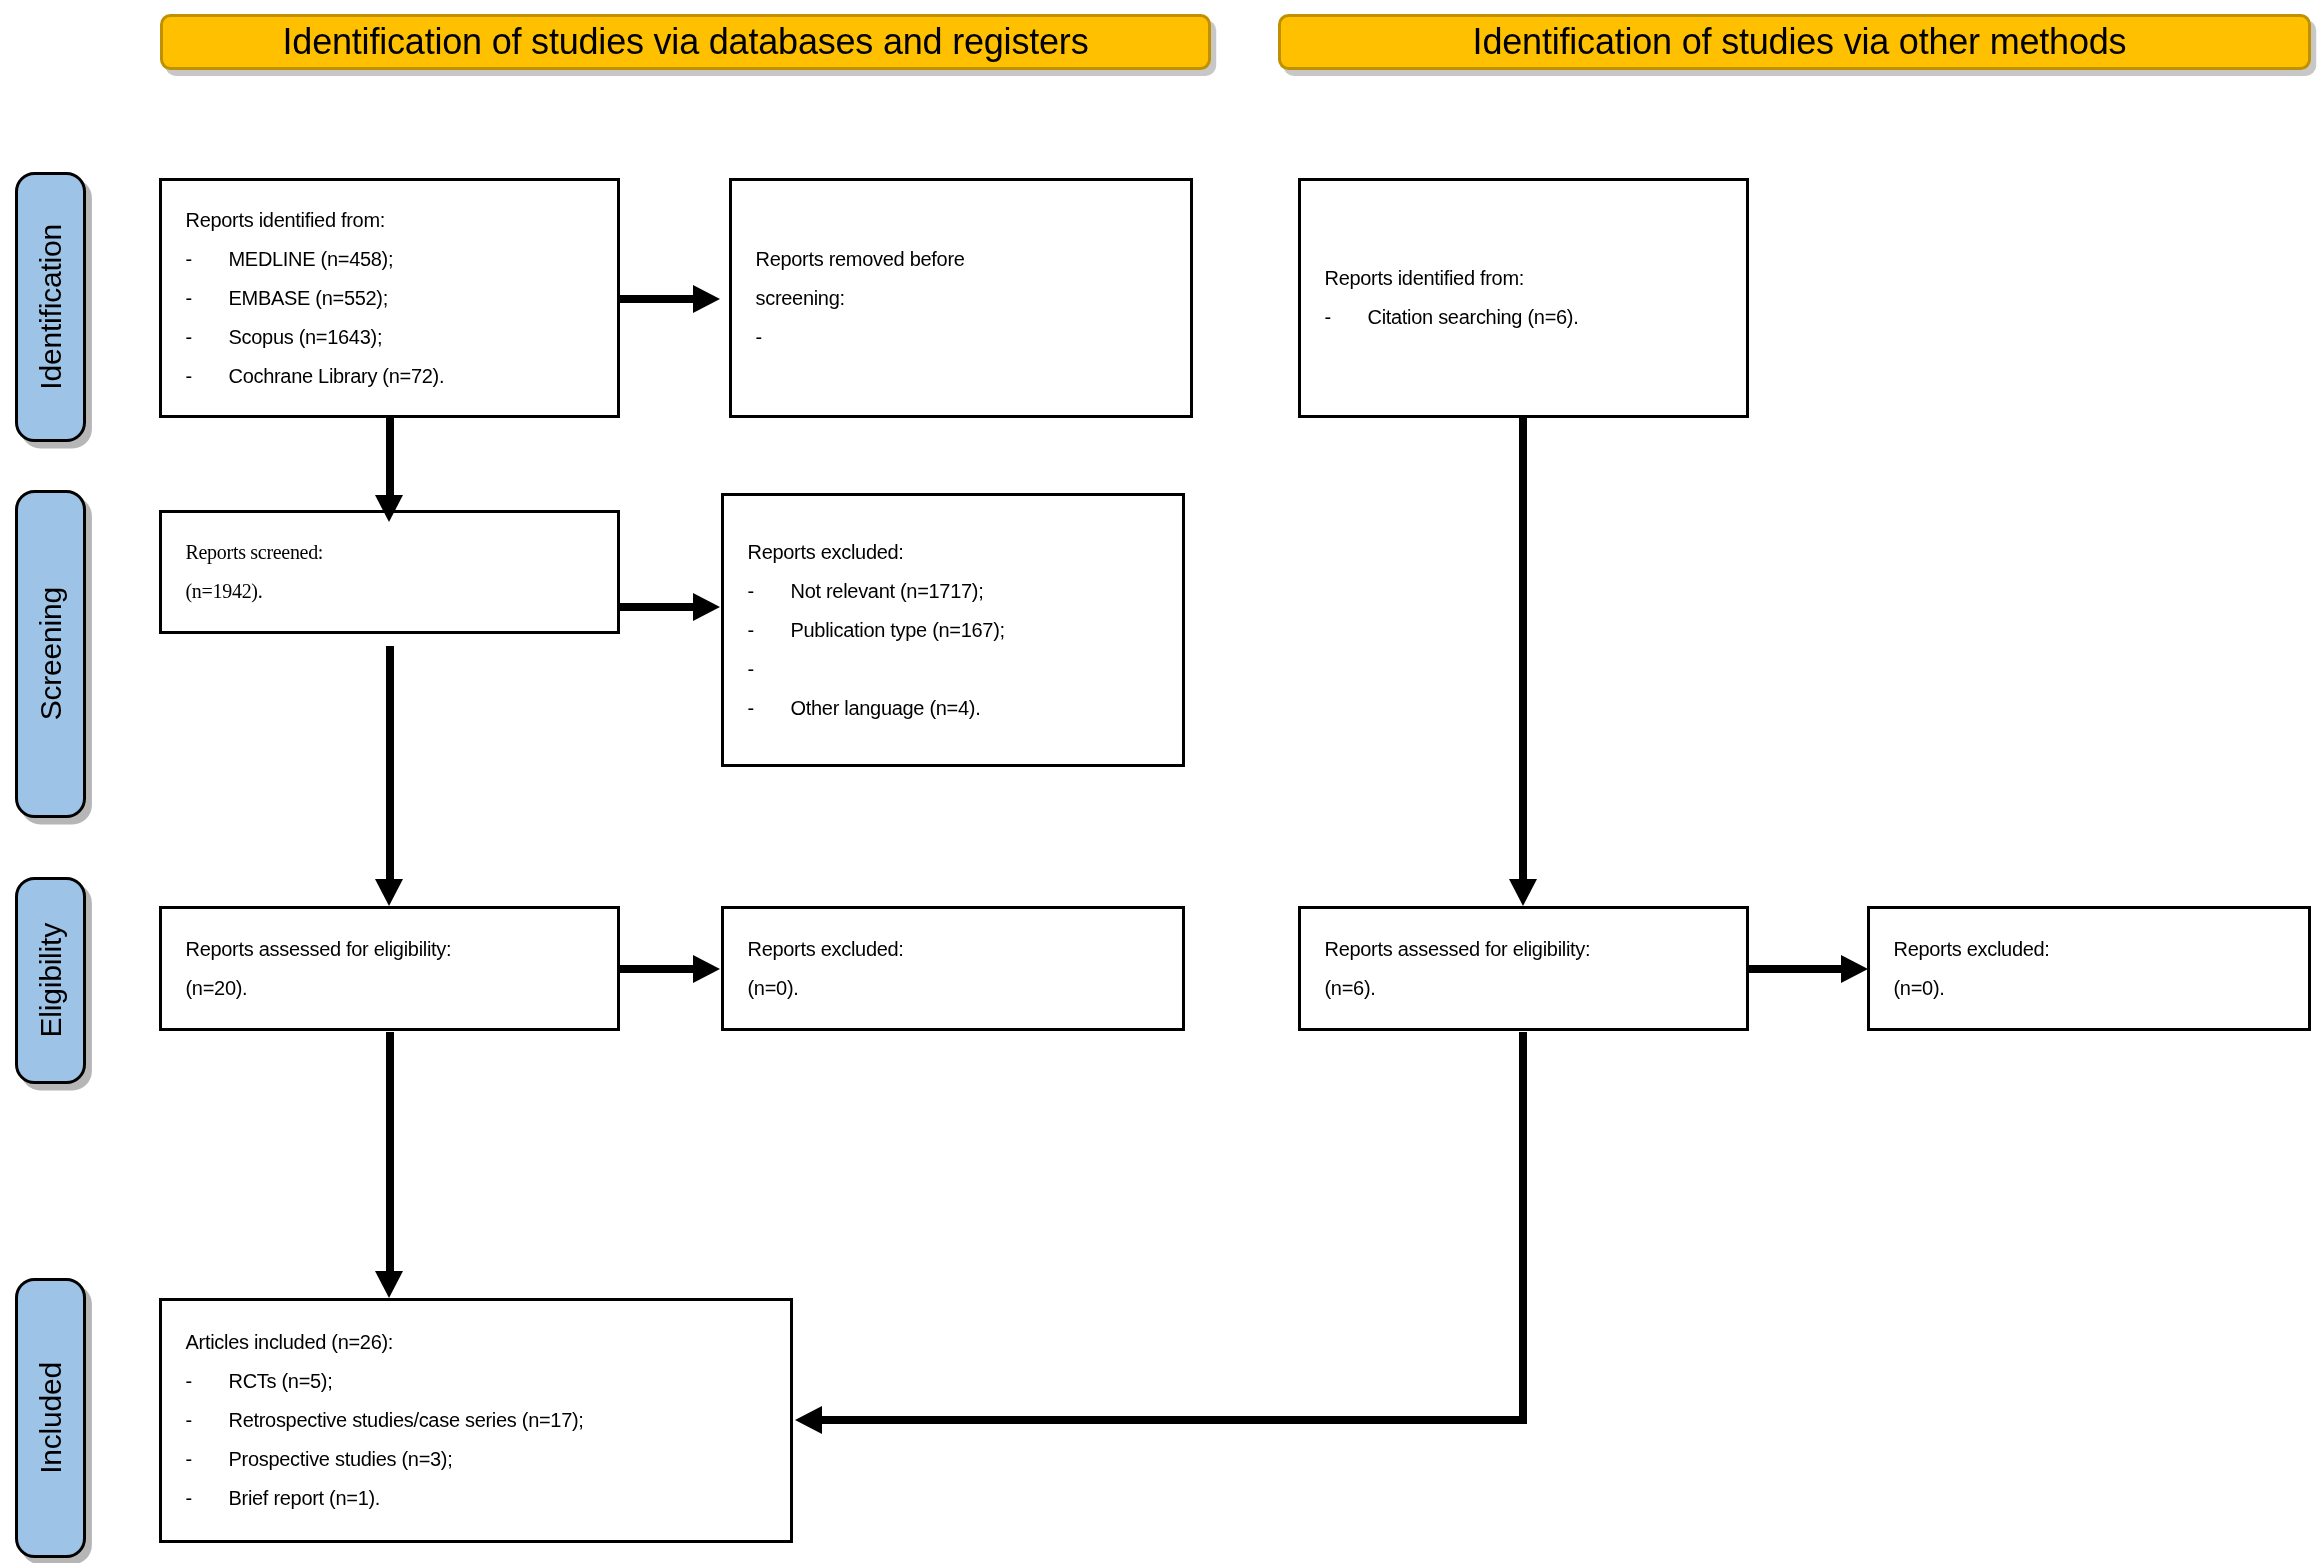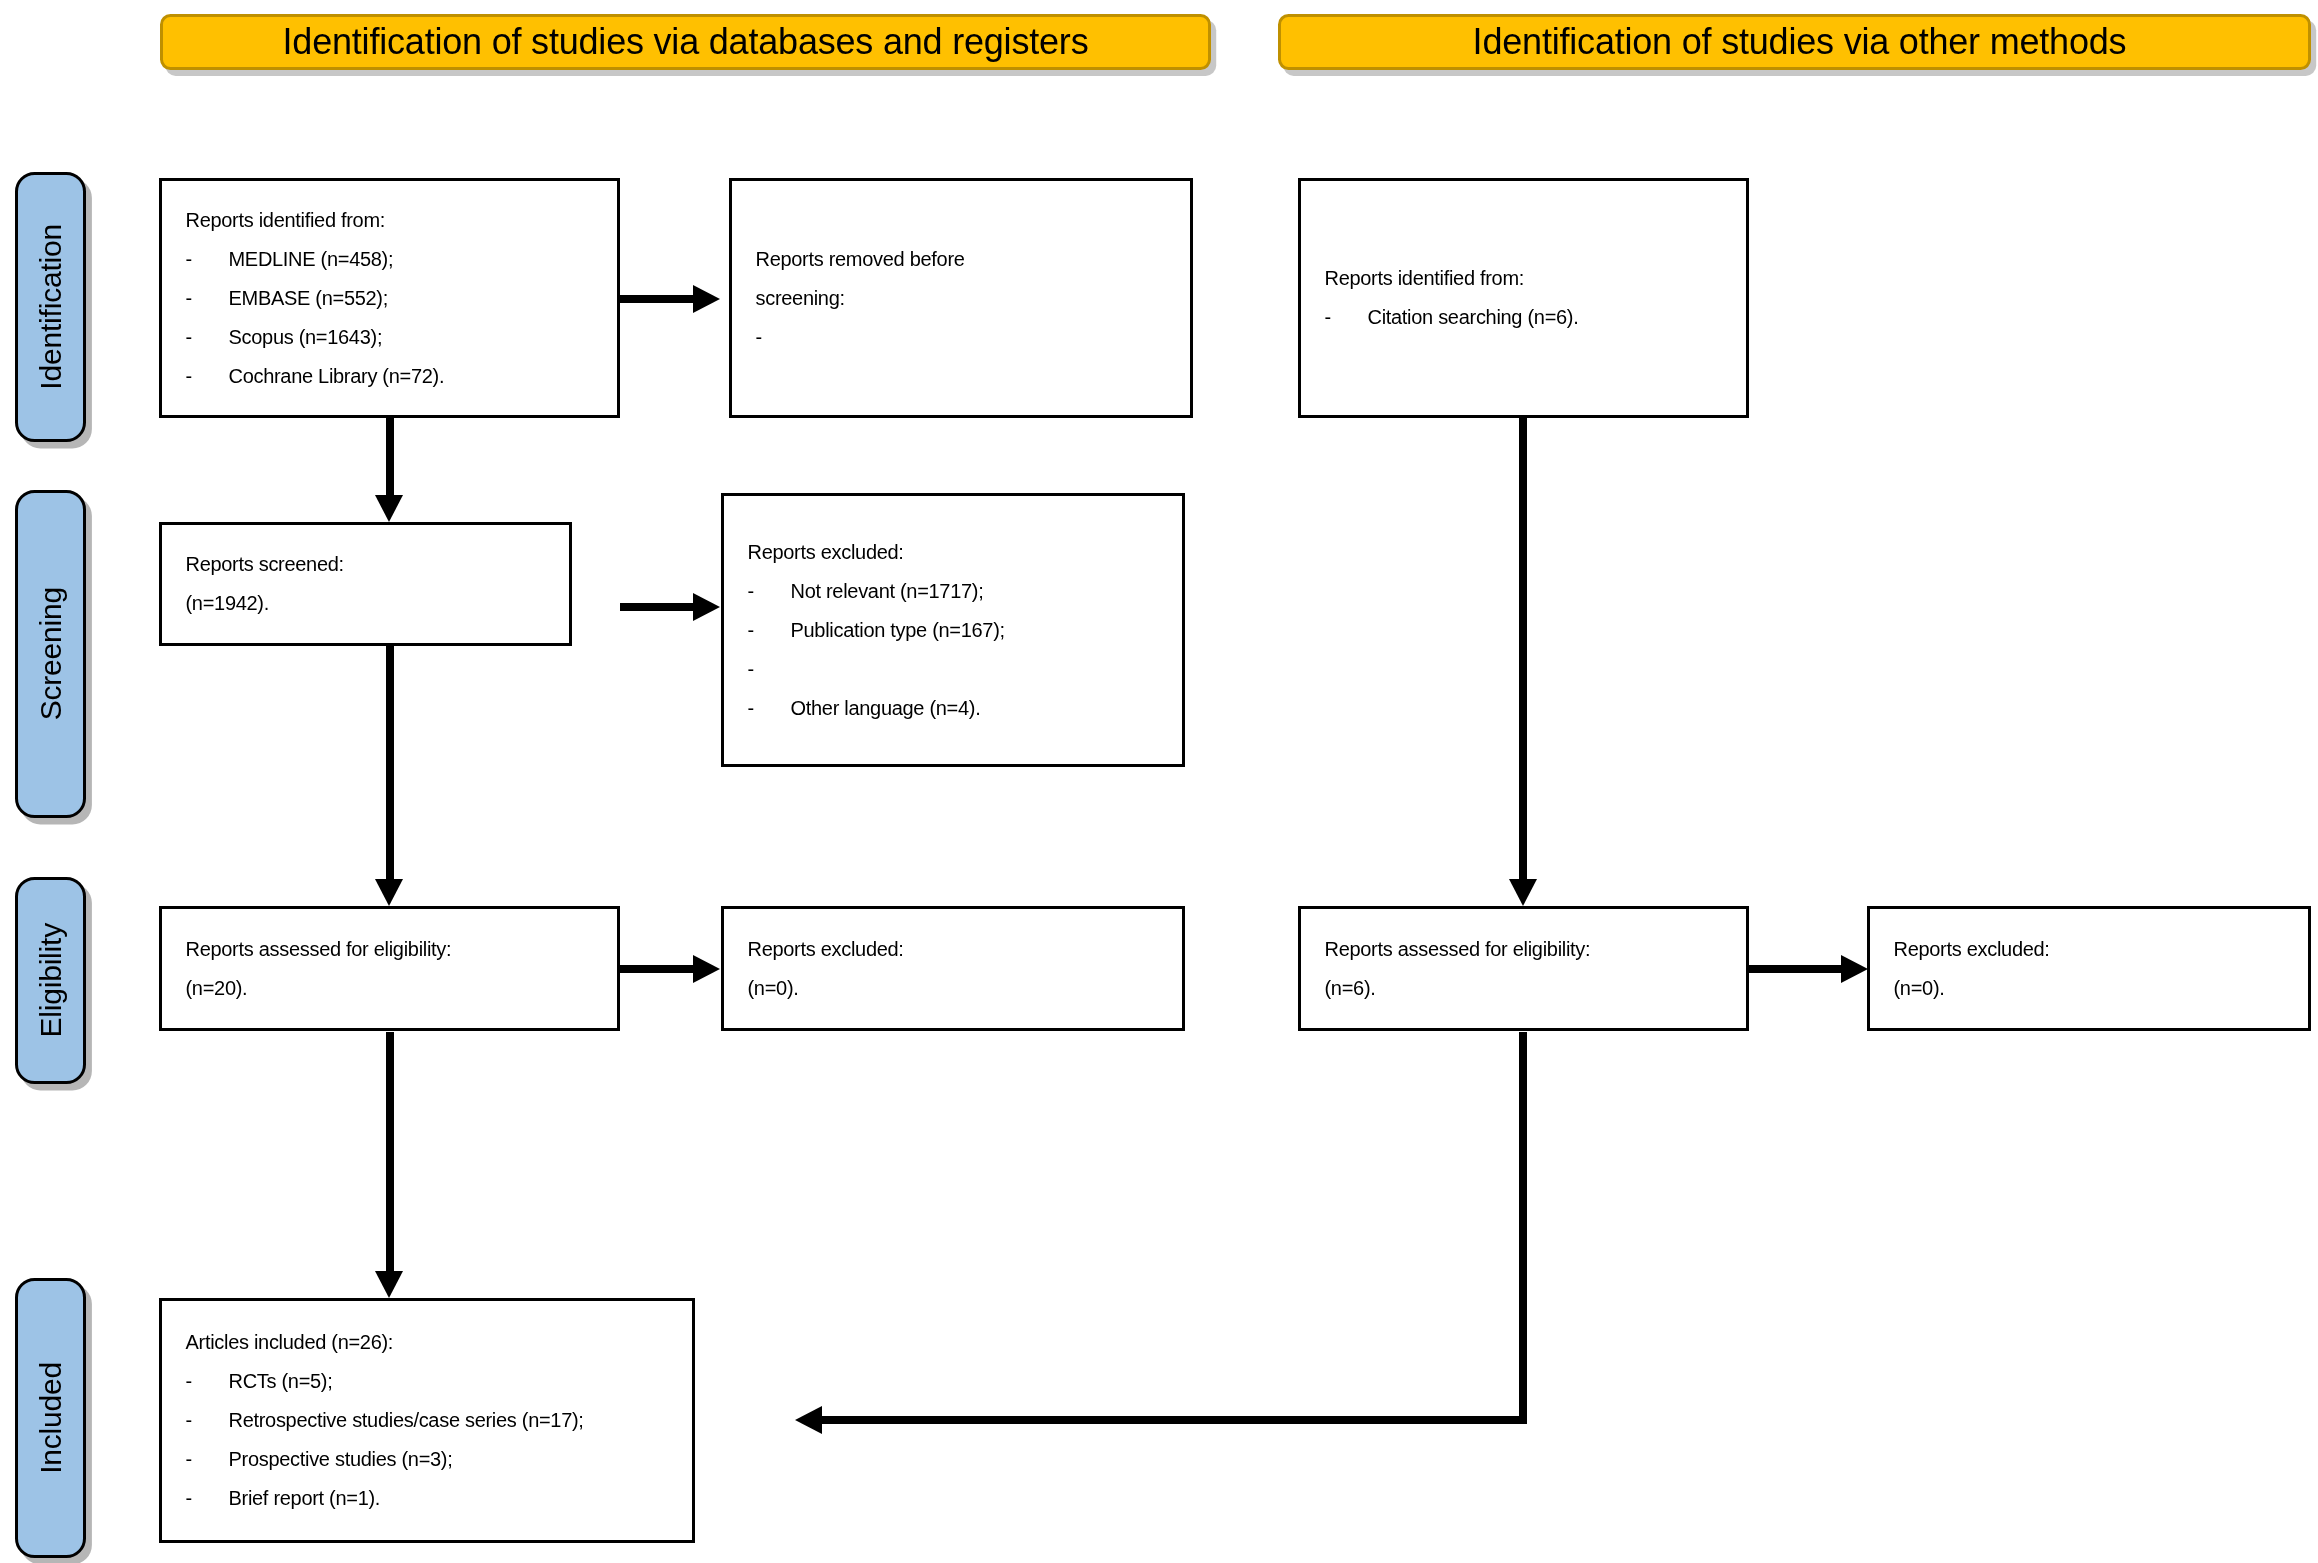--- a/index.html
+++ b/index.html
@@ -116,21 +116,21 @@
   </div>
 
   <div class="box" style="left:1298px;top:178px;width:451px;height:240px;">
     <div>Reports identified from:</div>
     <div class="row">
       <span class="dash">-</span>
       <span class="btext">Citation searching (n=6).</span>
     </div>
   </div>
 
-  <div class="box" style="left:159px;top:522px;width:413px;height:124px;">
+  <div class="box" style="left:159px;top:510px;width:461px;height:124px;font-family:Liberation Serif, serif;">
     <div>Reports screened:</div>
     <div>(n=1942).</div>
   </div>
 
   <div class="box" style="left:721px;top:493px;width:464px;height:274px;">
     <div>Reports excluded:</div>
     <div class="row">
       <span class="dash">-</span>
       <span class="btext">Not relevant (n=1717);</span>
     </div>
@@ -160,21 +160,21 @@
   <div class="box" style="left:1298px;top:906px;width:451px;height:125px;">
     <div>Reports assessed for eligibility:</div>
     <div>(n=6).</div>
   </div>
 
   <div class="box" style="left:1867px;top:906px;width:444px;height:125px;">
     <div>Reports excluded:</div>
     <div>(n=0).</div>
   </div>
 
-  <div class="box" style="left:159px;top:1298px;width:536px;height:245px;">
+  <div class="box" style="left:159px;top:1298px;width:634px;height:245px;">
     <div>Articles included (n=26):</div>
     <div class="row">
       <span class="dash">-</span>
       <span class="btext">RCTs (n=5);</span>
     </div>
     <div class="row">
       <span class="dash">-</span>
       <span class="btext">Retrospective studies/case series (n=17);</span>
     </div>
     <div class="row">

